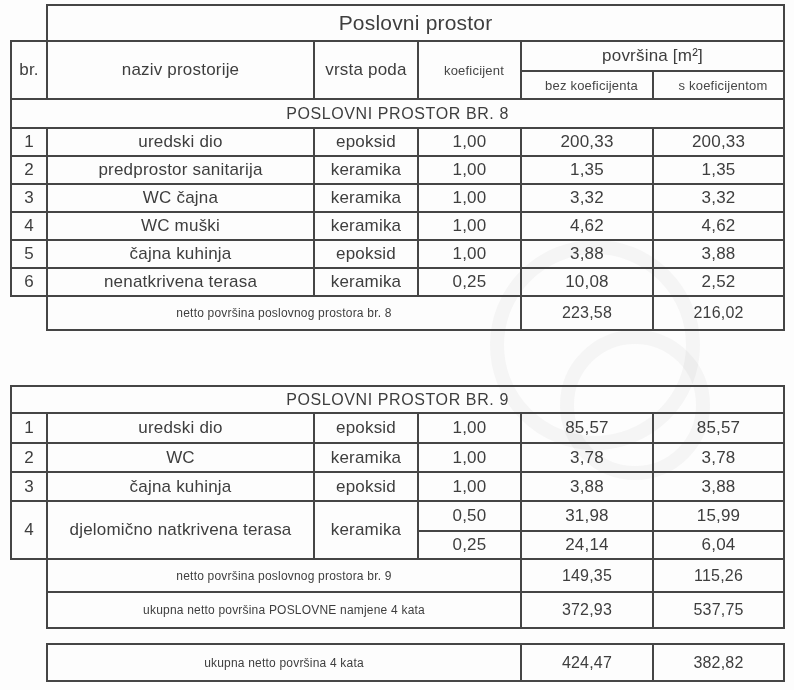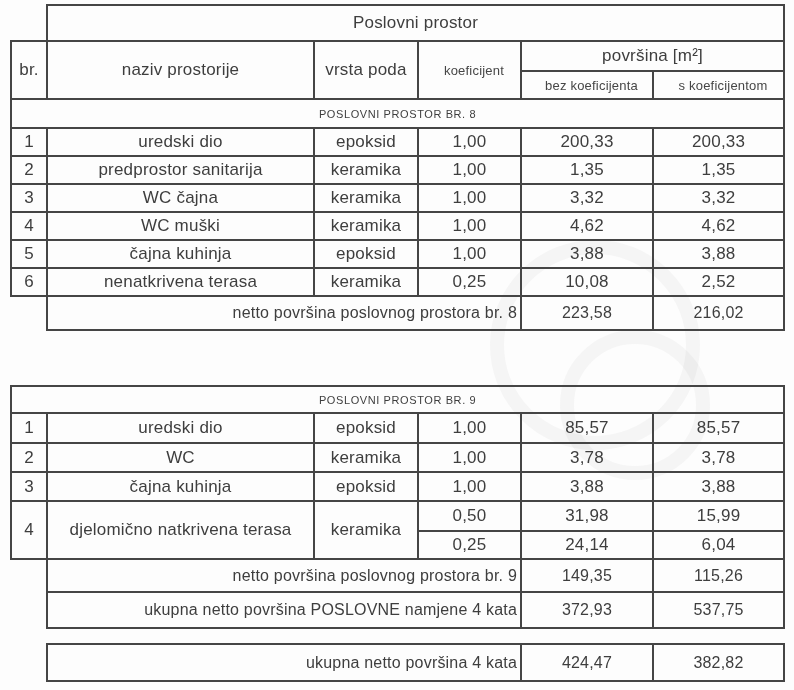--- a/index.html
+++ b/index.html
@@ -21,26 +21,26 @@
   td {
     border: 2px solid #454545;
     text-align: center;
     vertical-align: middle;
     padding: 0 3px;
     overflow: hidden;
     white-space: nowrap;
     letter-spacing: 0.2px;
   }
   td.ghost { border: none; background: transparent; }
-  .fs-title   { font-size: 17px; }
+  .fs-title   { font-size: 21px; }
   .fs-head    { font-size: 17px; }
   .fs-small   { font-size: 13px; color:#464646;padding-left:12px; }
   .fs-body    { font-size: 17px; }
-  .fs-section { font-size: 11px; letter-spacing: 0.6px; }
-  .fs-sum     { font-size: 16px; text-align: right; }
+  .fs-section { font-size: 16px; letter-spacing: 0.6px; }
+  .fs-sum     { font-size: 12px; }
   .fs-sumval  { font-size: 16px; }
   .watermark {
     position: absolute;
     border: 14px solid rgba(140,140,140,0.07);
     border-radius: 50%;
     pointer-events: none;
   }
 </style>
 </head>
 <body>

